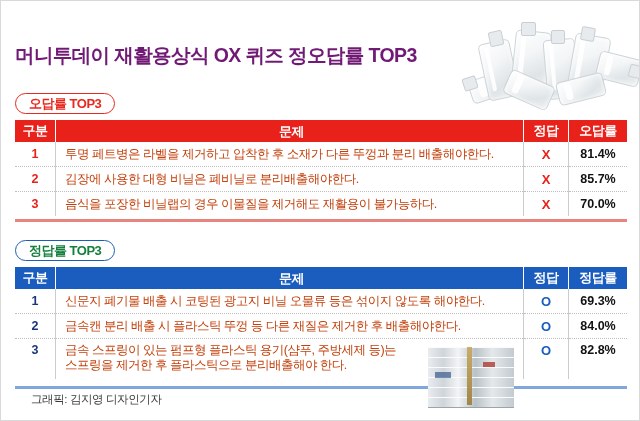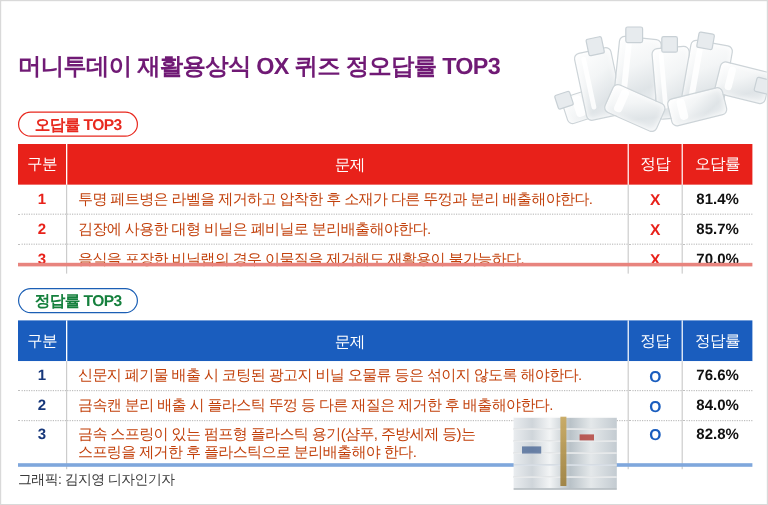--- a/index.html
+++ b/index.html
@@ -144,23 +144,23 @@
     left: 14px;
     width: 612px;
     border-collapse: collapse;
     table-layout: fixed;
     font-size: 12.5px;
   }
   #table-wrong { top: 119px; }
   #table-right { top: 266px; }
 
   .qtable th {
-    height: 34px;
+    height: 22px;
     font-size: 13px;
-    font-weight: normal;
+    font-weight: bold;
     color: #ffffff;
     letter-spacing: -0.5px;
     padding: 0;
     text-align: center;
   }
   .qtable thead tr.hdr-red th { background: #e8211a; }
   .qtable thead tr.hdr-blue th { background: #1a5dbe; }
   .qtable thead th.sep {
     border-left: 1.5px solid #ffffff;
   }
@@ -197,21 +197,21 @@
     left: 14px;
     width: 612px;
     height: 2.5px;
   }
   .rule-red  { top: 218px; background: #e8847e; }
   .rule-blue { top: 385px; background: #7fa7dc; }
 
   
   .credit {
     position: absolute;
-    left: 14px;
+    left: 30px;
     top: 391px;
     font-size: 11.5px;
     color: #3a3a3a;
     letter-spacing: -0.4px;
     white-space: nowrap;
   }
 </style>
 </head>
 <body>
 
@@ -279,21 +279,21 @@
         <th class="col-q sep" style="border-left:1.5px solid #ffffff;">문제</th>
         <th class="col-ans sep">정답</th>
         <th class="col-rate sep">정답률</th>
       </tr>
     </thead>
     <tbody>
       <tr>
         <td class="col-rank rank-blue">1</td>
         <td class="col-q">신문지 폐기물 배출 시 코팅된 광고지 비닐 오물류 등은 섞이지 않도록 해야한다.</td>
         <td class="col-ans ans-o">O</td>
-        <td class="col-rate">76.6%</td>
+        <td class="col-rate">69.3%</td>
       </tr>
       <tr>
         <td class="col-rank rank-blue">2</td>
         <td class="col-q">금속캔 분리 배출 시 플라스틱 뚜껑 등 다른 재질은 제거한 후 배출해야한다.</td>
         <td class="col-ans ans-o">O</td>
         <td class="col-rate">84.0%</td>
       </tr>
       <tr style="height:40px;">
         <td class="col-rank rank-blue" style="vertical-align:top;padding-top:4px;">3</td>
         <td class="col-q" style="vertical-align:top;padding-top:4px;padding-right:118px !important;">금속 스프링이 있는 펌프형 플라스틱 용기(샴푸, 주방세제 등)는 스프링을 제거한 후 플라스틱으로 분리배출해야 한다.</td>

